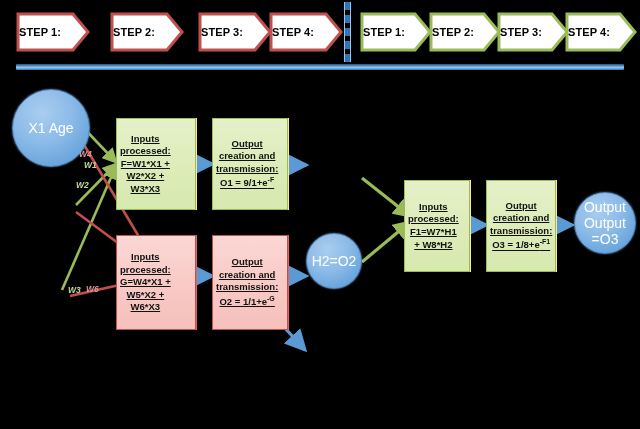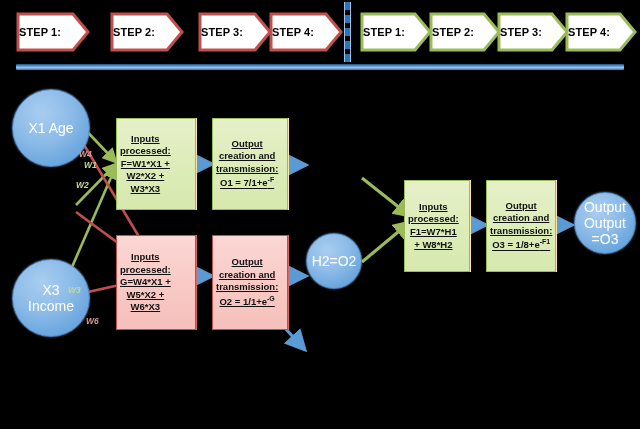--- a/index.html
+++ b/index.html
@@ -228,50 +228,44 @@
     <span class="chev-label">STEP 4:</span>
   </div>
 
   <div class="hbar"></div>
 
   <div class="node" style="left:12px; top:89px; width:78px; height:78px;">
     <div>
       <div>X1 Age</div>
     </div>
   </div>
-  <div class="node" style="left:12px; top:259px; width:78px; height:78px;">
-    <div>
-      <div>X3</div>
-      <div>Income</div>
-    </div>
-  </div>
 
   <span class="wlabel g" style="left:84px; top:160px;">W1</span>
   <span class="wlabel r" style="left:64px; top:149px;margin-left:15px;">W4</span>
   <span class="wlabel g" style="left:76px; top:180px;text-align:center;">W2</span>
   <span class="wlabel g" style="left:68px; top:285px;">W3</span>
-  <span class="wlabel r" style="left:86px; top:316px;text-align:right;">W6</span>
+  <span class="wlabel r" style="left:86px; top:284px;text-align:right;">W6</span>
 
   <div class="pbox green" style="left:116px; top:118px; width:80px; height:92px;">
     <div>
       <div>Inputs</div>
       <div>processed:</div>
       <div>F=W1*X1 +</div>
       <div>W2*X2 +</div>
       <div>W3*X3</div>
     </div>
   </div>
 
   <div class="pbox green" style="left:212px; top:118px; width:76px; height:92px;">
     <div>
       <div>Output</div>
       <div>creation and</div>
       <div>transmission:</div>
       <div>
-        <span>O1 = 7/1+e</span><sup>-F</sup>
+        <span>O1 = 9/1+e</span><sup>-F</sup>
       </div>
     </div>
   </div>
 
   <div class="pbox pink" style="left:116px; top:235px; width:80px; height:95px;">
     <div>
       <div>Inputs</div>
       <div>processed:</div>
       <div>G=W4*X1 +</div>
       <div>W5*X2 +</div>

